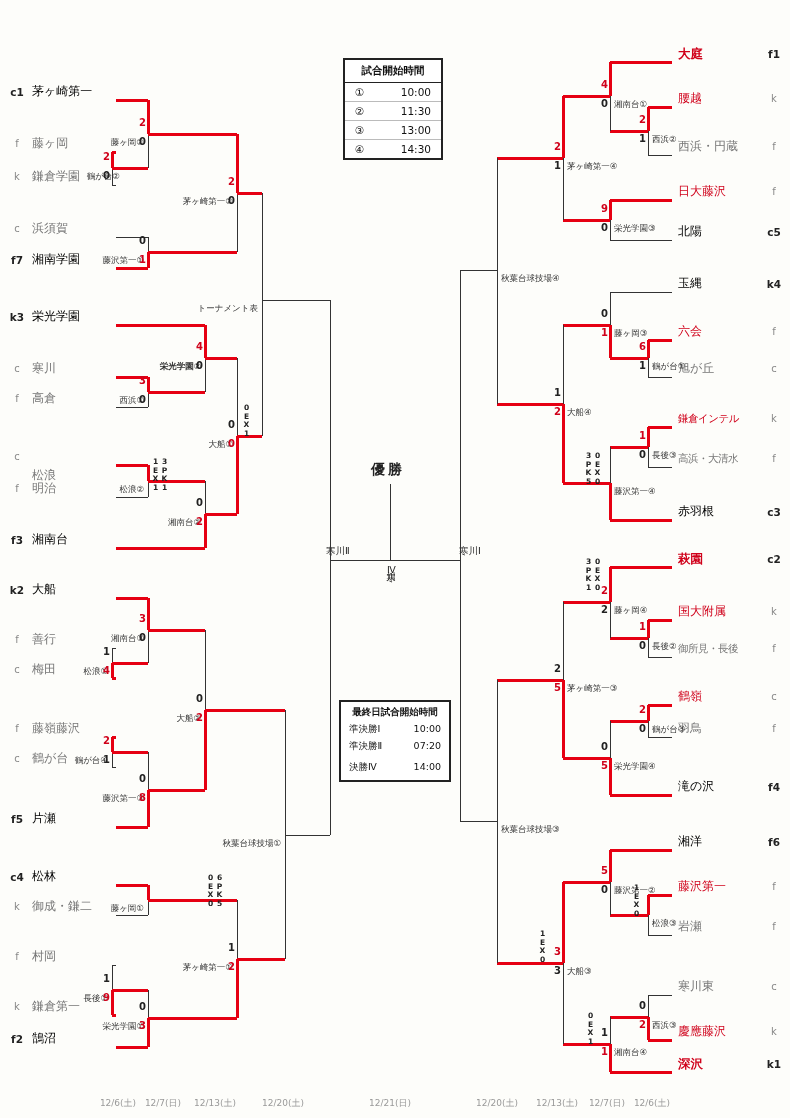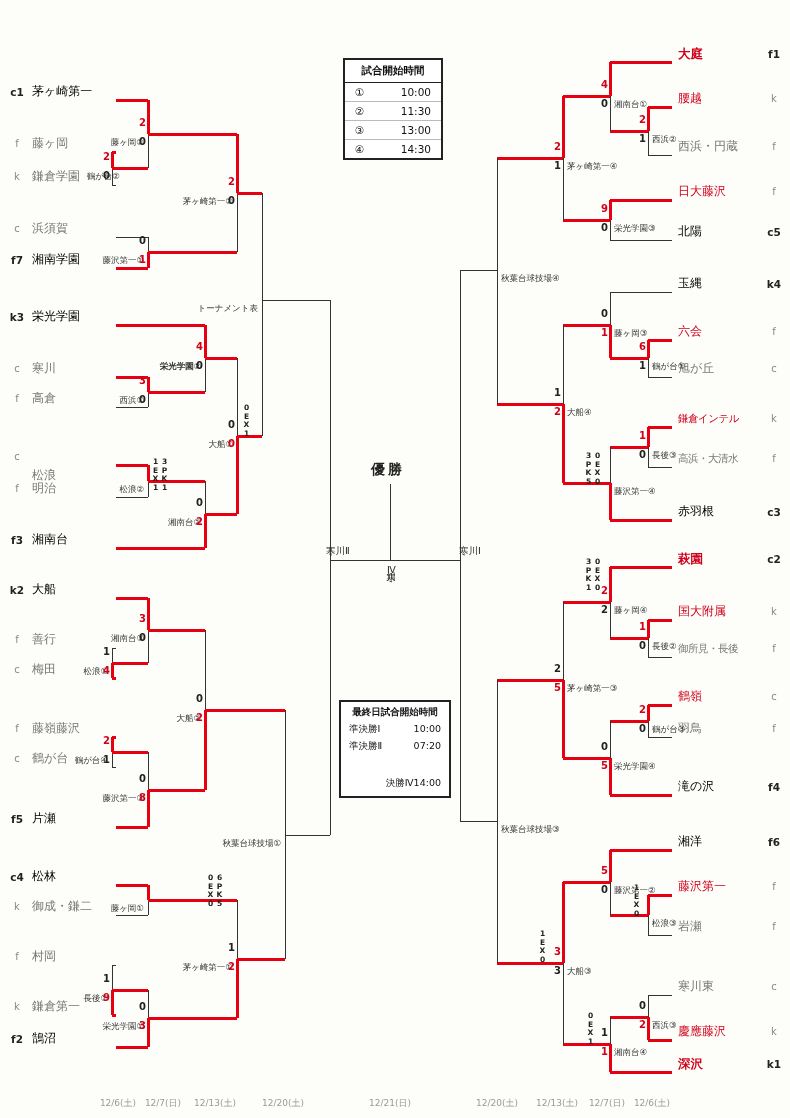--- a/index.html
+++ b/index.html
@@ -20,21 +20,21 @@
   .datelbl{position:absolute;width:56px;text-align:center;font-size:9px;color:#999;}
   .centerlbl{position:absolute;font-size:9.5px;color:#222;white-space:nowrap;}
   #title-box{position:absolute;left:8px;top:6px;border:2px solid #222;padding:4px 12px;font-size:14.5px;font-weight:bold;background:#fff;white-space:nowrap;color:#111;}
   #box1{position:absolute;left:343px;top:58px;width:100px;border:2px solid #222;background:#fff;}
   #box2{position:absolute;left:339px;top:700px;width:112px;border:2px solid #222;background:#fff;padding-bottom:4px;}
   .bx-title{font-weight:bold;font-size:10.5px;text-align:center;padding:4px 0;border-bottom:1px solid #222;color:#111;}
   #box2 .bx-title{font-size:9.5px;border-bottom:none;padding-bottom:2px;}
   .bx-row{display:flex;justify-content:space-between;padding:3px 10px;font-size:10.5px;border-bottom:1px solid #bbb;color:#111;}
   #box1 .bx-row:last-child{border-bottom:none;}
   #box2 .bx-row{font-size:9.5px;padding:2px 8px;border-bottom:none;}
-  #box2 .bx-row.gap{margin-top:20px;justify-content:flex-end;}
+  #box2 .bx-row.gap{margin-top:4px;}
   #champion{left:371px;top:461px;font-size:14px;font-weight:bold;letter-spacing:3px;}
   #kawaII{left:326px;top:545px;}
   #kawaI{left:459px;top:545px;}
   #kawaIV{left:384px;top:564px;writing-mode:vertical-rl;}
 </style>
 </head>
 <body>
 
 <div id="stage">
 

